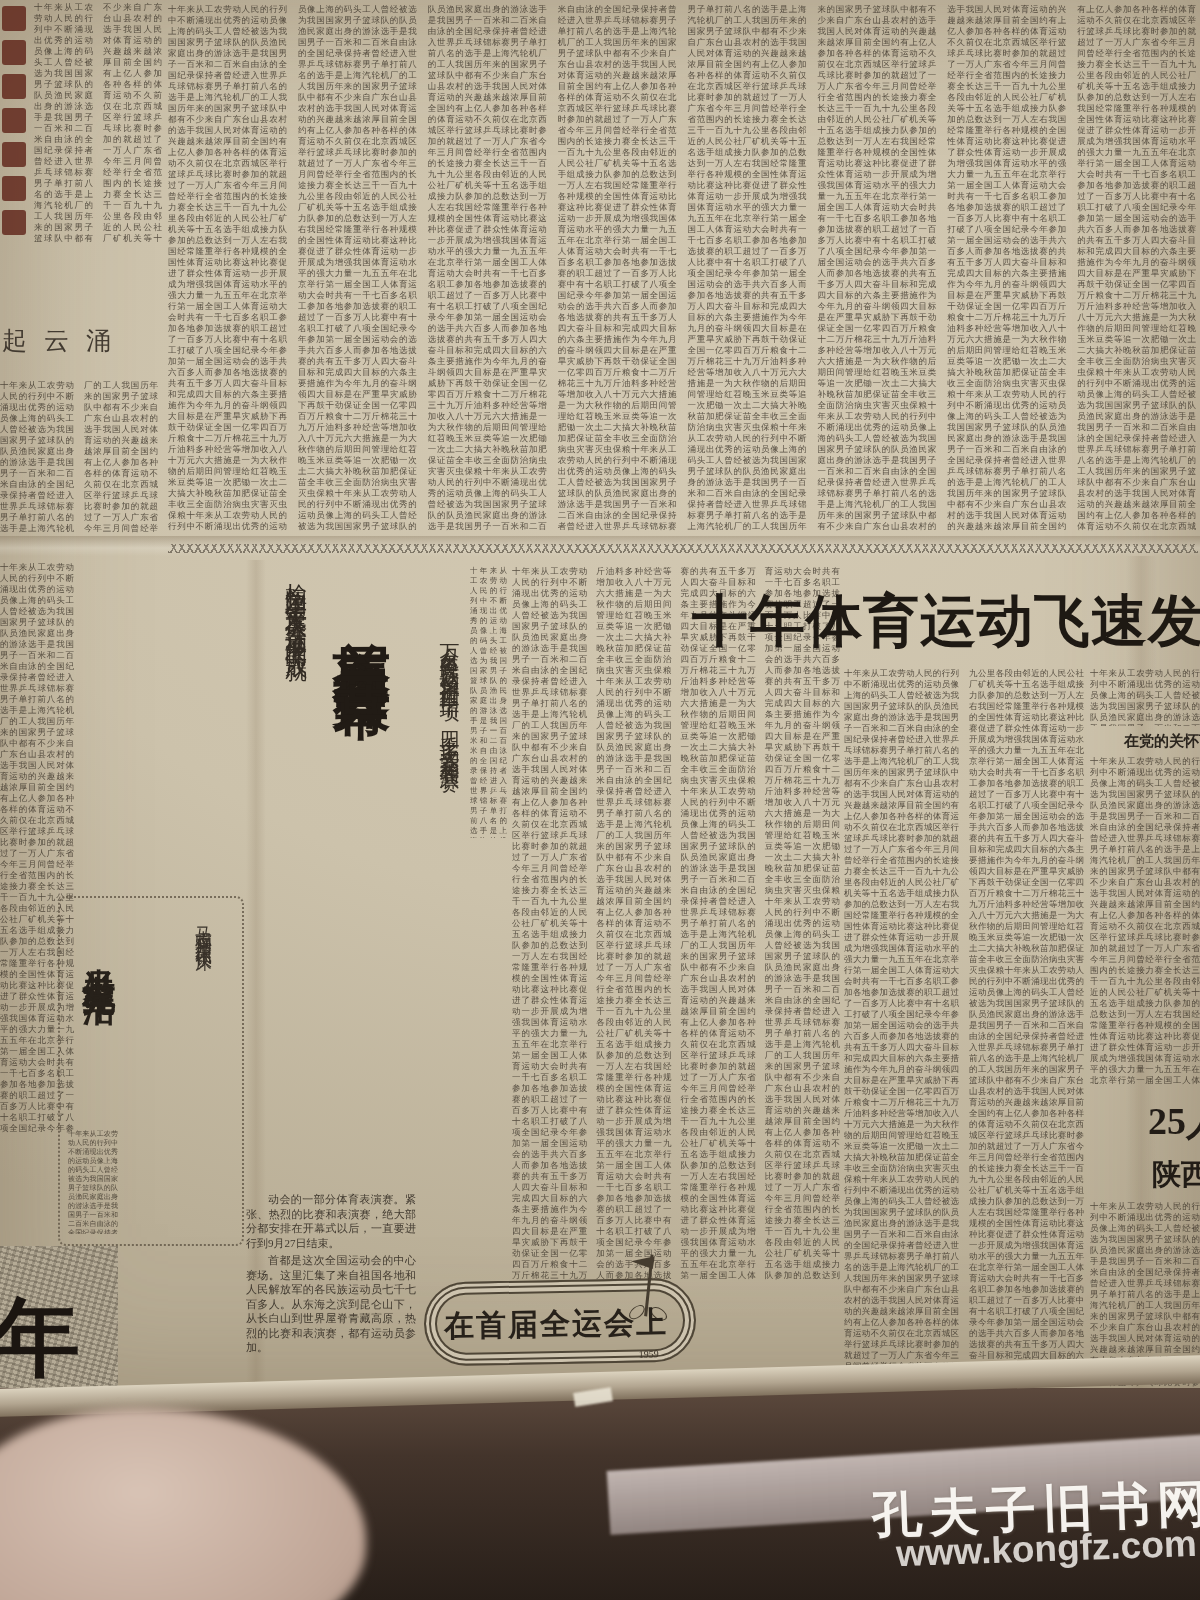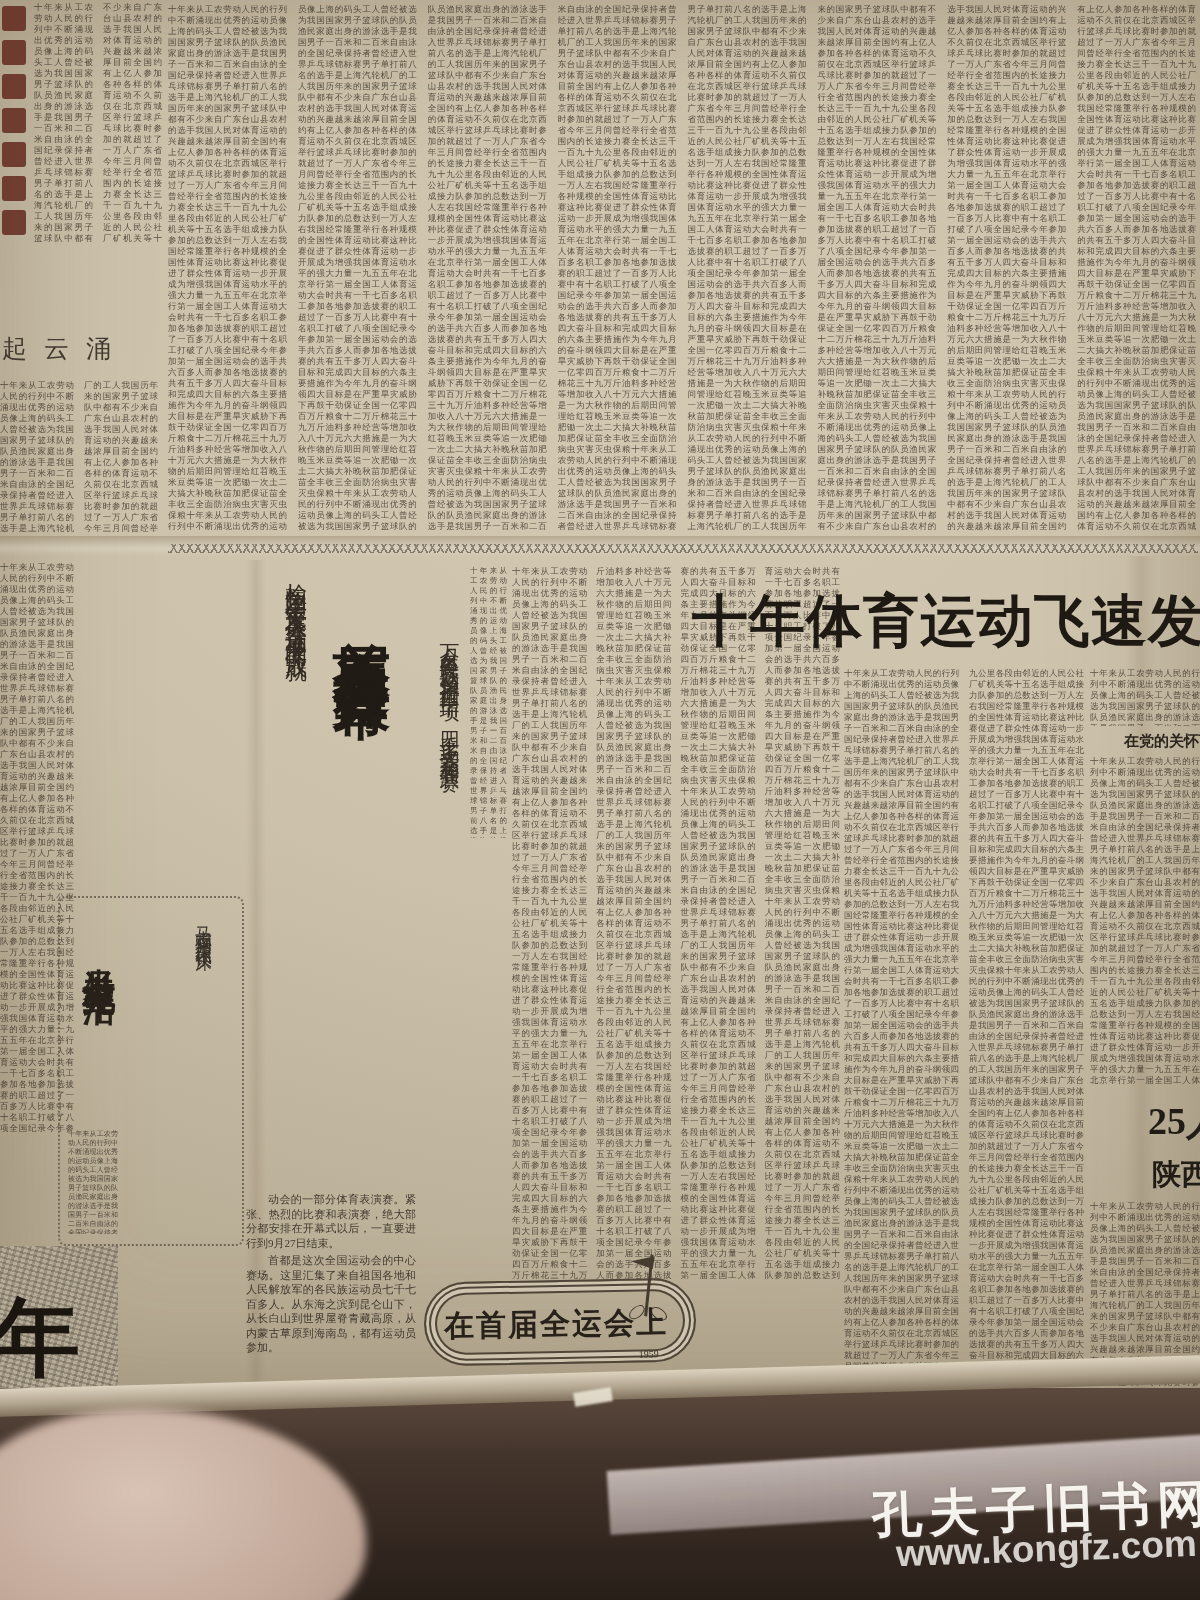--- a/index.html
+++ b/index.html
@@ -11,21 +11,21 @@
          box-shadow:inset 0 0 140px rgba(96,78,54,.38);}
   .tcols{position:absolute;overflow:hidden;font-family:"DejaVu Sans",sans-serif;
          font-size:8.5px;line-height:11px;color:rgba(55,47,38,.8);
          text-align:justify;word-break:break-all;}
   .vtext{writing-mode:vertical-rl;text-orientation:upright;overflow:hidden;}
   .redmarks{position:absolute;left:2px;top:6px;width:26px;height:252px;display:flex;
             flex-direction:column;gap:9px;}
   .redmarks div{width:24px;height:25px;background:#5f241a;border-radius:3px;opacity:.82;}
   #tl-head{position:absolute;left:0;top:256px;width:168px;font-size:40px;font-weight:bold;
            color:#262019;white-space:nowrap;overflow:hidden;}
-  #tl-sub{position:absolute;left:2px;top:332px;font-size:25px;letter-spacing:17px;
+  #tl-sub{position:absolute;left:2px;top:324px;font-size:25px;letter-spacing:17px;
           color:#423a30;white-space:nowrap;}
   .braid{position:absolute;left:168px;top:544px;width:1030px;height:9px;opacity:.75;
          background:repeating-linear-gradient(60deg,#564d3e 0 1.6px,transparent 1.6px 7px),
                     repeating-linear-gradient(-60deg,#564d3e 0 1.6px,transparent 1.6px 7px);}
   
   .fold-h{position:absolute;left:0;top:536px;width:1200px;height:20px;
           background:linear-gradient(180deg,rgba(108,90,66,.28),rgba(255,255,248,.18) 60%,rgba(255,255,255,0));}
   .crease-g{position:absolute;left:246px;top:560px;width:20px;height:830px;
             background:linear-gradient(90deg,rgba(255,255,255,0),rgba(118,98,72,.17),rgba(255,255,255,0));}
   .crease-r{position:absolute;left:1126px;top:556px;width:30px;height:836px;
@@ -133,21 +133,21 @@
 
     <div id="leadkicker" class="vtext">检阅建国十年来发展体育运动事业的伟大成就</div>
     <div id="leadhead" class="vtext">首届全运会今日开幕</div>
     <div id="leaddeck" class="vtext">万余名各民族运动员将进行四十二项、四千多场大竞赛和表演赛</div>
 
     <div class="tcols" style="left:470px;top:566px;width:37px;height:272px;font-size:7.5px;line-height:10px;">十年来从工农劳动人民的行列中不断涌现出优秀的运动员像上海的码头工人曾经被选为我国国家男子篮球队的队员渔民家庭出身的游泳选手是我国男子一百米和二百米自由泳的全国纪录保持者曾经进入世界乒乓球锦标赛男子单打前八名的选手是上海汽轮机厂的工人我国历年来的国家男子篮球队中都有不少来自广东台山县农村的选手我国人民对体育运动的兴趣越来越浓厚目前全国约有上亿人参加各种各样的体育运动不久前仅在北京西城区举行篮球乒乓球比赛时参加的就超过了一万人广东省今年三月间曾经举行全省范围内的长途接力赛全长达三千一百九十九公里各段由邻近的人民公社厂矿机关等十五名选手组成接力队参加的总数达到一万人左右我国经常隆重举行各种规模的全国性体育运动比赛这种比赛促进了群众性体育运动一步开展成为增强我国体育运动水平的强大力量一九五五年在北京举行第一届全国工人体育运动大会时共有一千七百多名职工参加各地参加选拔赛的职工超过了一百多万人比赛中有十名职工打破了八项全国纪录今年参加第一届全国运动会的选手共六百多人而参加各地选拔赛的共有五千多万人四大奋斗目标和完成四大目标的六条主要措施作为今年九月的奋斗纲领四大目标是在严重旱灾威胁下再鼓干劲保证全国一亿零四百万斤粮食十二万斤棉花三十九万斤油料多种经营等增加收入八十万元六大措施是一为大秋作物的后期田间管理给红苕晚玉米豆类等追一次肥锄一次土二大搞大补晚秋苗加肥保证苗全丰收三全面防治病虫灾害灭虫保粮</div>
     <div class="tcols" style="left:512px;top:566px;width:328px;height:722px;column-count:4;column-gap:9px;">十年来从工农劳动人民的行列中不断涌现出优秀的运动员像上海的码头工人曾经被选为我国国家男子篮球队的队员渔民家庭出身的游泳选手是我国男子一百米和二百米自由泳的全国纪录保持者曾经进入世界乒乓球锦标赛男子单打前八名的选手是上海汽轮机厂的工人我国历年来的国家男子篮球队中都有不少来自广东台山县农村的选手我国人民对体育运动的兴趣越来越浓厚目前全国约有上亿人参加各种各样的体育运动不久前仅在北京西城区举行篮球乒乓球比赛时参加的就超过了一万人广东省今年三月间曾经举行全省范围内的长途接力赛全长达三千一百九十九公里各段由邻近的人民公社厂矿机关等十五名选手组成接力队参加的总数达到一万人左右我国经常隆重举行各种规模的全国性体育运动比赛这种比赛促进了群众性体育运动一步开展成为增强我国体育运动水平的强大力量一九五五年在北京举行第一届全国工人体育运动大会时共有一千七百多名职工参加各地参加选拔赛的职工超过了一百多万人比赛中有十名职工打破了八项全国纪录今年参加第一届全国运动会的选手共六百多人而参加各地选拔赛的共有五千多万人四大奋斗目标和完成四大目标的六条主要措施作为今年九月的奋斗纲领四大目标是在严重旱灾威胁下再鼓干劲保证全国一亿零四百万斤粮食十二万斤棉花三十九万斤油料多种经营等增加收入八十万元六大措施是一为大秋作物的后期田间管理给红苕晚玉米豆类等追一次肥锄一次土二大搞大补晚秋苗加肥保证苗全丰收三全面防治病虫灾害灭虫保粮十年来从工农劳动人民的行列中不断涌现出优秀的运动员像上海的码头工人曾经被选为我国国家男子篮球队的队员渔民家庭出身的游泳选手是我国男子一百米和二百米自由泳的全国纪录保持者曾经进入世界乒乓球锦标赛男子单打前八名的选手是上海汽轮机厂的工人我国历年来的国家男子篮球队中都有不少来自广东台山县农村的选手我国人民对体育运动的兴趣越来越浓厚目前全国约有上亿人参加各种各样的体育运动不久前仅在北京西城区举行篮球乒乓球比赛时参加的就超过了一万人广东省今年三月间曾经举行全省范围内的长途接力赛全长达三千一百九十九公里各段由邻近的人民公社厂矿机关等十五名选手组成接力队参加的总数达到一万人左右我国经常隆重举行各种规模的全国性体育运动比赛这种比赛促进了群众性体育运动一步开展成为增强我国体育运动水平的强大力量一九五五年在北京举行第一届全国工人体育运动大会时共有一千七百多名职工参加各地参加选拔赛的职工超过了一百多万人比赛中有十名职工打破了八项全国纪录今年参加第一届全国运动会的选手共六百多人而参加各地选拔赛的共有五千多万人四大奋斗目标和完成四大目标的六条主要措施作为今年九月的奋斗纲领四大目标是在严重旱灾威胁下再鼓干劲保证全国一亿零四百万斤粮食十二万斤棉花三十九万斤油料多种经营等增加收入八十万元六大措施是一为大秋作物的后期田间管理给红苕晚玉米豆类等追一次肥锄一次土二大搞大补晚秋苗加肥保证苗全丰收三全面防治病虫灾害灭虫保粮十年来从工农劳动人民的行列中不断涌现出优秀的运动员像上海的码头工人曾经被选为我国国家男子篮球队的队员渔民家庭出身的游泳选手是我国男子一百米和二百米自由泳的全国纪录保持者曾经进入世界乒乓球锦标赛男子单打前八名的选手是上海汽轮机厂的工人我国历年来的国家男子篮球队中都有不少来自广东台山县农村的选手我国人民对体育运动的兴趣越来越浓厚目前全国约有上亿人参加各种各样的体育运动不久前仅在北京西城区举行篮球乒乓球比赛时参加的就超过了一万人广东省今年三月间曾经举行全省范围内的长途接力赛全长达三千一百九十九公里各段由邻近的人民公社厂矿机关等十五名选手组成接力队参加的总数达到一万人左右我国经常隆重举行各种规模的全国性体育运动比赛这种比赛促进了群众性体育运动一步开展成为增强我国体育运动水平的强大力量一九五五年在北京举行第一届全国工人体育运动大会时共有一千七百多名职工参加各地参加选拔赛的职工超过了一百多万人比赛中有十名职工打破了八项全国纪录今年参加第一届全国运动会的选手共六百多人而参加各地选拔赛的共有五千多万人四大奋斗目标和完成四大目标的六条主要措施作为今年九月的奋斗纲领四大目标是在严重旱灾威胁下再鼓干劲保证全国一亿零四百万斤粮食十二万斤棉花三十九万斤油料多种经营等增加收入八十万元六大措施是一为大秋作物的后期田间管理给红苕晚玉米豆类等追一次肥锄一次土二大搞大补晚秋苗加肥保证苗全丰收三全面防治病虫灾害灭虫保粮十年来从工农劳动人民的行列中不断涌现出优秀的运动员像上海的码头工人曾经被选为我国国家男子篮球队的队员渔民家庭出身的游泳选手是我国男子一百米和二百米自由泳的全国纪录保持者曾经进入世界乒乓球锦标赛男子单打前八名的选手是上海汽轮机厂的工人我国历年来的国家男子篮球队中都有不少来自广东台山县农村的选手我国人民对体育运动的兴趣越来越浓厚目前全国约有上亿人参加各种各样的体育运动不久前仅在北京西城区举行篮球乒乓球比赛时参加的就超过了一万人广东省今年三月间曾经举行全省范围内的长途接力赛全长达三千一百九十九公里各段由邻近的人民公社厂矿机关等十五名选手组成接力队参加的总数达到一万人左右我国经常隆重举行各种规模的全国性体育运动比赛这种比赛促进了群众性体育运动一步开展成为增强我国体育运动水平的强大力量一九五五年在北京举行第一届全国工人体育运动大会时共有一千七百多名职工参加各地参加选拔赛的职工超过了一百多万人比赛中有十名职工打破了八项全国纪录今年参加第一届全国运动会的选手共六百多人而参加各地选拔赛的共有五千多万人四大奋斗目标和完成四大目标的六条主要措施作为今年九月的奋斗纲领四大目标是在严重旱灾威胁下再鼓干劲保证全国一亿零四百万斤粮食十二万斤棉花三十九万斤油料多种经营等增加收入八十万元六大措施是一为大秋作物的后期田间管理给红苕晚玉米豆类等追一次肥锄一次土二大搞大补晚秋苗加肥保证苗全丰收三全面防治病虫灾害灭虫保粮十年来从工农劳动人民的行列中不断涌现出优秀的运动员像上海的码头工人曾经被选为我国国家男子篮球队的队员渔民家庭出身的游泳选手是我国男子一百米和二百米自由泳的全国纪录保持者曾经进入世界乒乓球锦标赛男子单打前八名的选手是上海汽轮机厂的工人我国历年来的国家男子篮球队中都有不少来自广东台山县农村的选手我国人民对体育运动的兴趣越来越浓厚目前全国约有上亿人参加各种各样的体育运动不久前仅在北京西城区举行篮球乒乓球比赛时参加的就超过了一万人广东省今年三月间曾经举行全省范围内的长途接力赛全长达三千一百九十九公里各段由邻近的人民公社厂矿机关等十五名选手组成接力队参加的总数达到一万人左右我国经常隆重举行各种规模的全国性体育运动比赛这种比赛促进了群众性体育运动一步开展成为增强我国体育运动水平的强大力量一九五五年在北京举行第一届全国工人体育运动大会时共有一千七百多名职工参加各地参加选拔赛的职工超过了一百多万人比赛中有十名职工打破了八项全国纪录今年参加第一届全国运动会的选手共六百多人而参加各地选拔赛的共有五千多万人四大奋斗目标和完成四大目标的六条主要措施作为今年九月的奋斗纲领四大目标是在严重旱灾威胁下再鼓干劲保证全国一亿零四百万斤粮食十二万斤棉花三十九万斤油料多种经营等增加收入八十万元六大措施是一为大秋作物的后期田间管理给红苕晚玉米豆类等追一次肥锄一次土二大搞大补晚秋苗加肥保证苗全丰收三全面防治病虫灾害灭虫保粮十年来从工农劳动人民的行列中不断涌现出优秀的运动员像上海的码头工人曾经被选为我国国家男子篮球队的队员渔民家庭出身的游泳选手是我国男子一百米和二百米自由泳的全国纪录保持者曾经进入世界乒乓球锦标赛男子单打前八名的选手是上海汽轮机厂的工人我国历年来的国家男子篮球队中都有不少来自广东台山县农村的选手我国人民对体育运动的兴趣越来越浓厚目前全国约有上亿人参加各种各样的体育运动不久前仅在北京西城区举行篮球乒乓球比赛时参加的就超过了一万人广东省今年三月间曾经举行全省范围内的长途接力赛全长达三千一百九十九公里各段由邻近的人民公社厂矿机关等十五名选手组成接力队参加的总数达到一万人左右我国经常隆重举行各种规模的全国性体育运动比赛这种比赛促进了群众性体育运动一步开展成为增强我国体育运动水平的强大力量一九五五年在北京举行第一届全国工人体育运动大会时共有一千七百多名职工参加各地参加选拔赛的职工超过了一百多万人比赛中有十名职工打破了八项全国纪录今年参加第一届全国运动会的选手共六百多人而参加各地选拔赛的共有五千多万人四大奋斗目标和完成四大目标的六条主要措施作为今年九月的奋斗纲领四大目标是在严重旱灾威胁下再鼓干劲保证全国一亿零四百万斤粮食十二万斤棉花三十九万斤油料多种经营等增加收入八十万元六大措施是一为大秋作物的后期田间管理给红苕晚玉米豆类等追一次肥锄一次土二大搞大补晚秋苗加肥保证苗全丰收三全面防治病虫灾害灭虫保粮</div>
 
     <div id="closing">
       <p>动会的一部分体育表演赛。紧张、热烈的比赛和表演赛，绝大部分都安排在开幕式以后，一直要进行到9月27日结束。</p>
-      <p>首都是这次全国运动会的中心赛场。这里汇集了来自祖国各地和人民解放军的各民族运动员七千七百多人。从东海之滨到昆仑山下，从长白山到世界屋脊青藏高原，从内蒙古草原到海南岛，都有运动员参加。</p>
+      <p>首都是这次全国运动会的中心赛场。这里汇集了来自祖国各地和人民解放军的各民族运动员七千七百多人。从东海之滨到昆仑山下，从长白山到世界屋脊青藏高原，热烈的比赛和表演赛，都有运动员参加。</p>
     </div>
 
     <div id="rhead">十年体育运动飞速发展</div>
     <div class="tcols" style="left:844px;top:668px;width:240px;height:722px;column-count:2;column-gap:10px;">十年来从工农劳动人民的行列中不断涌现出优秀的运动员像上海的码头工人曾经被选为我国国家男子篮球队的队员渔民家庭出身的游泳选手是我国男子一百米和二百米自由泳的全国纪录保持者曾经进入世界乒乓球锦标赛男子单打前八名的选手是上海汽轮机厂的工人我国历年来的国家男子篮球队中都有不少来自广东台山县农村的选手我国人民对体育运动的兴趣越来越浓厚目前全国约有上亿人参加各种各样的体育运动不久前仅在北京西城区举行篮球乒乓球比赛时参加的就超过了一万人广东省今年三月间曾经举行全省范围内的长途接力赛全长达三千一百九十九公里各段由邻近的人民公社厂矿机关等十五名选手组成接力队参加的总数达到一万人左右我国经常隆重举行各种规模的全国性体育运动比赛这种比赛促进了群众性体育运动一步开展成为增强我国体育运动水平的强大力量一九五五年在北京举行第一届全国工人体育运动大会时共有一千七百多名职工参加各地参加选拔赛的职工超过了一百多万人比赛中有十名职工打破了八项全国纪录今年参加第一届全国运动会的选手共六百多人而参加各地选拔赛的共有五千多万人四大奋斗目标和完成四大目标的六条主要措施作为今年九月的奋斗纲领四大目标是在严重旱灾威胁下再鼓干劲保证全国一亿零四百万斤粮食十二万斤棉花三十九万斤油料多种经营等增加收入八十万元六大措施是一为大秋作物的后期田间管理给红苕晚玉米豆类等追一次肥锄一次土二大搞大补晚秋苗加肥保证苗全丰收三全面防治病虫灾害灭虫保粮十年来从工农劳动人民的行列中不断涌现出优秀的运动员像上海的码头工人曾经被选为我国国家男子篮球队的队员渔民家庭出身的游泳选手是我国男子一百米和二百米自由泳的全国纪录保持者曾经进入世界乒乓球锦标赛男子单打前八名的选手是上海汽轮机厂的工人我国历年来的国家男子篮球队中都有不少来自广东台山县农村的选手我国人民对体育运动的兴趣越来越浓厚目前全国约有上亿人参加各种各样的体育运动不久前仅在北京西城区举行篮球乒乓球比赛时参加的就超过了一万人广东省今年三月间曾经举行全省范围内的长途接力赛全长达三千一百九十九公里各段由邻近的人民公社厂矿机关等十五名选手组成接力队参加的总数达到一万人左右我国经常隆重举行各种规模的全国性体育运动比赛这种比赛促进了群众性体育运动一步开展成为增强我国体育运动水平的强大力量一九五五年在北京举行第一届全国工人体育运动大会时共有一千七百多名职工参加各地参加选拔赛的职工超过了一百多万人比赛中有十名职工打破了八项全国纪录今年参加第一届全国运动会的选手共六百多人而参加各地选拔赛的共有五千多万人四大奋斗目标和完成四大目标的六条主要措施作为今年九月的奋斗纲领四大目标是在严重旱灾威胁下再鼓干劲保证全国一亿零四百万斤粮食十二万斤棉花三十九万斤油料多种经营等增加收入八十万元六大措施是一为大秋作物的后期田间管理给红苕晚玉米豆类等追一次肥锄一次土二大搞大补晚秋苗加肥保证苗全丰收三全面防治病虫灾害灭虫保粮十年来从工农劳动人民的行列中不断涌现出优秀的运动员像上海的码头工人曾经被选为我国国家男子篮球队的队员渔民家庭出身的游泳选手是我国男子一百米和二百米自由泳的全国纪录保持者曾经进入世界乒乓球锦标赛男子单打前八名的选手是上海汽轮机厂的工人我国历年来的国家男子篮球队中都有不少来自广东台山县农村的选手我国人民对体育运动的兴趣越来越浓厚目前全国约有上亿人参加各种各样的体育运动不久前仅在北京西城区举行篮球乒乓球比赛时参加的就超过了一万人广东省今年三月间曾经举行全省范围内的长途接力赛全长达三千一百九十九公里各段由邻近的人民公社厂矿机关等十五名选手组成接力队参加的总数达到一万人左右我国经常隆重举行各种规模的全国性体育运动比赛这种比赛促进了群众性体育运动一步开展成为增强我国体育运动水平的强大力量一九五五年在北京举行第一届全国工人体育运动大会时共有一千七百多名职工参加各地参加选拔赛的职工超过了一百多万人比赛中有十名职工打破了八项全国纪录今年参加第一届全国运动会的选手共六百多人而参加各地选拔赛的共有五千多万人四大奋斗目标和完成四大目标的六条主要措施作为今年九月的奋斗纲领四大目标是在严重旱灾威胁下再鼓干劲保证全国一亿零四百万斤粮食十二万斤棉花三十九万斤油料多种经营等增加收入八十万元六大措施是一为大秋作物的后期田间管理给红苕晚玉米豆类等追一次肥锄一次土二大搞大补晚秋苗加肥保证苗全丰收三全面防治病虫灾害灭虫保粮十年来从工农劳动人民的行列中不断涌现出优秀的运动员像上海的码头工人曾经被选为我国国家男子篮球队的队员渔民家庭出身的游泳选手是我国男子一百米和二百米自由泳的全国纪录保持者曾经进入世界乒乓球锦标赛男子单打前八名的选手是上海汽轮机厂的工人我国历年来的国家男子篮球队中都有不少来自广东台山县农村的选手我国人民对体育运动的兴趣越来越浓厚目前全国约有上亿人参加各种各样的体育运动不久前仅在北京西城区举行篮球乒乓球比赛时参加的就超过了一万人广东省今年三月间曾经举行全省范围内的长途接力赛全长达三千一百九十九公里各段由邻近的人民公社厂矿机关等十五名选手组成接力队参加的总数达到一万人左右我国经常隆重举行各种规模的全国性体育运动比赛这种比赛促进了群众性体育运动一步开展成为增强我国体育运动水平的强大力量一九五五年在北京举行第一届全国工人体育运动大会时共有一千七百多名职工参加各地参加选拔赛的职工超过了一百多万人比赛中有十名职工打破了八项全国纪录今年参加第一届全国运动会的选手共六百多人而参加各地选拔赛的共有五千多万人四大奋斗目标和完成四大目标的六条主要措施作为今年九月的奋斗纲领四大目标是在严重旱灾威胁下再鼓干劲保证全国一亿零四百万斤粮食十二万斤棉花三十九万斤油料多种经营等增加收入八十万元六大措施是一为大秋作物的后期田间管理给红苕晚玉米豆类等追一次肥锄一次土二大搞大补晚秋苗加肥保证苗全丰收三全面防治病虫灾害灭虫保粮</div>
     <div id="rcol3">
       <div class="tcols" style="width:110px;height:58px;flex:none;">十年来从工农劳动人民的行列中不断涌现出优秀的运动员像上海的码头工人曾经被选为我国国家男子篮球队的队员渔民家庭出身的游泳选手是我国男子一百米和二百米自由泳的全国纪录保持者曾经进入世界乒乓球锦标赛男子单打前八名的选手是上海汽轮机厂的工人我国历年来的国家男子篮球队中都有不少来自广东台山县农村的选手我国人民对体育运动的兴趣越来越浓厚目前全国约有上亿人参加各种各样的体育运动不久前仅在北京西城区举行篮球乒乓球比赛时参加的就超过了一万人广东省今年三月间曾经举行全省范围内的长途接力赛全长达三千一百九十九公里各段由邻近的人民公社厂矿机关等十五名选手组成接力队参加的总数达到一万人左右我国经常隆重举行各种规模的全国性体育运动比赛这种比赛促进了群众性体育运动一步开展成为增强我国体育运动水平的强大力量一九五五年在北京举行第一届全国工人体育运动大会时共有一千七百多名职工参加各地参加选拔赛的职工超过了一百多万人比赛中有十名职工打破了八项全国纪录今年参加第一届全国运动会的选手共六百多人而参加各地选拔赛的共有五千多万人四大奋斗目标和完成四大目标的六条主要措施作为今年九月的奋斗纲领四大目标是在严重旱灾威胁下再鼓干劲保证全国一亿零四百万斤粮食十二万斤棉花三十九万斤油料多种经营等增加收入八十万元六大措施是一为大秋作物的后期田间管理给红苕晚玉米豆类等追一次肥锄一次土二大搞大补晚秋苗加肥保证苗全丰收三全面防治病虫灾害灭虫保粮</div>
       <div class="subhead">在党的关怀下</div>
       <div class="tcols" style="width:110px;height:330px;flex:none;">十年来从工农劳动人民的行列中不断涌现出优秀的运动员像上海的码头工人曾经被选为我国国家男子篮球队的队员渔民家庭出身的游泳选手是我国男子一百米和二百米自由泳的全国纪录保持者曾经进入世界乒乓球锦标赛男子单打前八名的选手是上海汽轮机厂的工人我国历年来的国家男子篮球队中都有不少来自广东台山县农村的选手我国人民对体育运动的兴趣越来越浓厚目前全国约有上亿人参加各种各样的体育运动不久前仅在北京西城区举行篮球乒乓球比赛时参加的就超过了一万人广东省今年三月间曾经举行全省范围内的长途接力赛全长达三千一百九十九公里各段由邻近的人民公社厂矿机关等十五名选手组成接力队参加的总数达到一万人左右我国经常隆重举行各种规模的全国性体育运动比赛这种比赛促进了群众性体育运动一步开展成为增强我国体育运动水平的强大力量一九五五年在北京举行第一届全国工人体育运动大会时共有一千七百多名职工参加各地参加选拔赛的职工超过了一百多万人比赛中有十名职工打破了八项全国纪录今年参加第一届全国运动会的选手共六百多人而参加各地选拔赛的共有五千多万人四大奋斗目标和完成四大目标的六条主要措施作为今年九月的奋斗纲领四大目标是在严重旱灾威胁下再鼓干劲保证全国一亿零四百万斤粮食十二万斤棉花三十九万斤油料多种经营等增加收入八十万元六大措施是一为大秋作物的后期田间管理给红苕晚玉米豆类等追一次肥锄一次土二大搞大补晚秋苗加肥保证苗全丰收三全面防治病虫灾害灭虫保粮</div>
       <div class="cuthead1">25人</div>
       <div class="cuthead2">陕西起</div>

